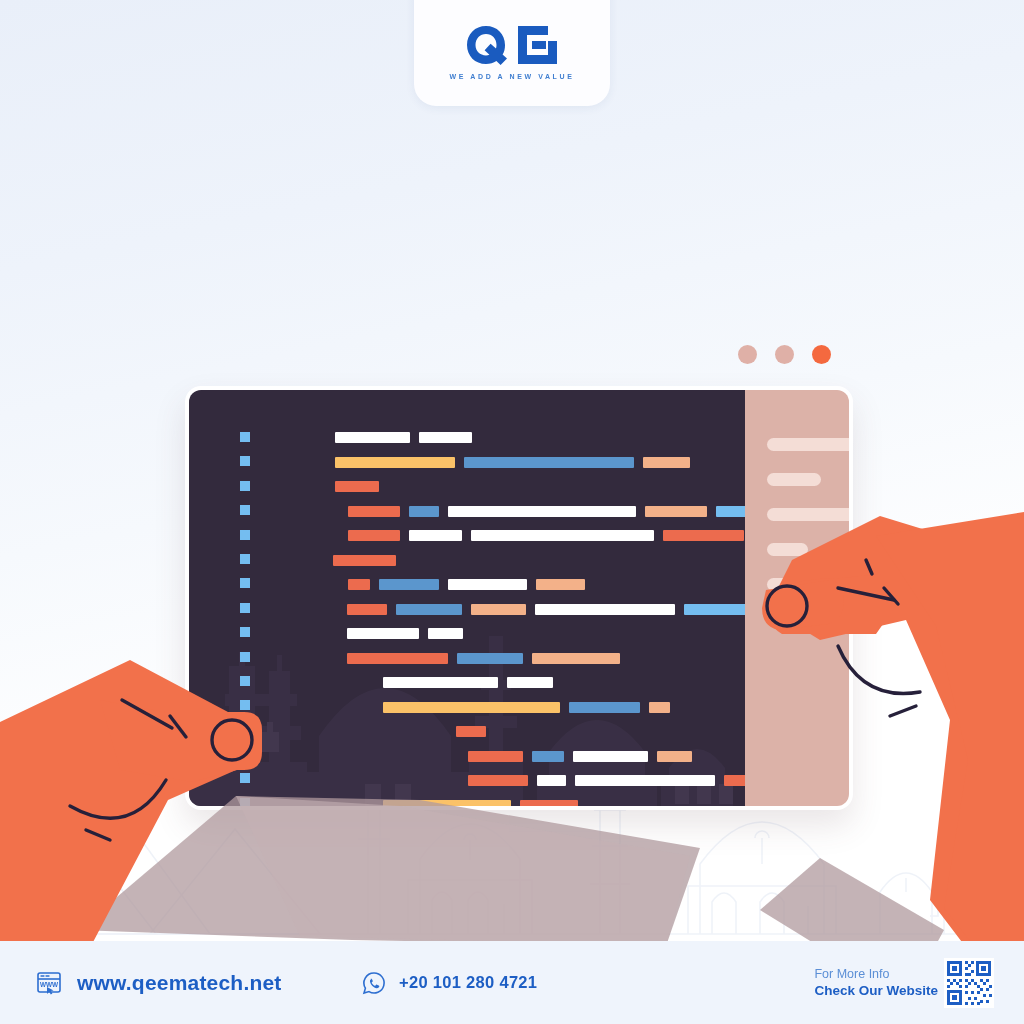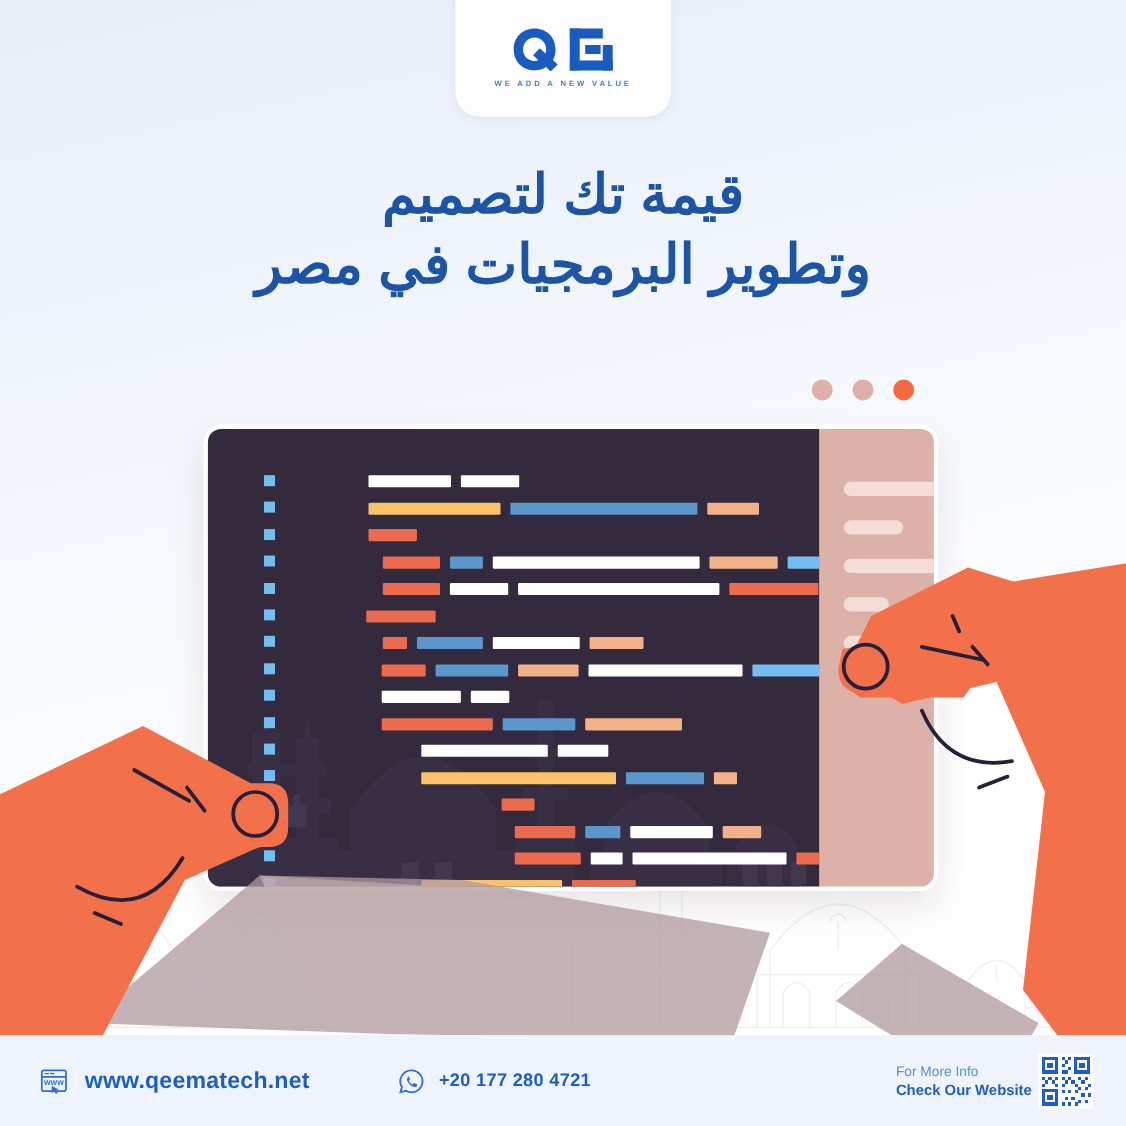--- a/index.html
+++ b/index.html
@@ -263,24 +263,20 @@
         <path d="M52 1 L52 10 L82 10 L82 1 Z"></path>
         <path d="M52 1 L61 1 L61 39 L52 39 Z"></path>
         <path d="M52 30 L91 30 L91 39 L52 39 Z"></path>
         <path d="M82 16 L91 16 L91 39 L82 39 Z"></path>
         <path d="M66 16 L80 16 L80 24 L66 24 Z"></path>
       </g>
     </svg>
     <div class="logo-tag">WE ADD A NEW VALUE</div>
   </div>
 
-  <div class="headline">
-    <span class="hl-line">قيمة تك لتصميم</span>
-    <span class="hl-line">وتطوير البرمجيات في مصر</span>
-  </div>
 
   <div class="win-dots" id="winDots">
       <i style="background: rgb(223, 176, 167);"></i>
       <i style="background: rgb(223, 176, 167);"></i>
       <i style="background: rgb(244, 105, 63);"></i>
     </div>
 
   <div class="tablet">
 
     <div class="screen">
@@ -473,21 +469,21 @@
         <path d="M11 17 L11 24 L13.2 21.8 L14.8 24.6 L16.4 23.6 L14.8 21 L17.6 20.6 Z" fill="#2d6ed0"></path>
       </svg>
       <span class="f-text">www.qeematech.net</span>
     </div>
 
     <div class="f-item f-phone">
       <svg width="26" height="26" viewBox="0 0 26 26">
         <path d="M13 3 A10 10 0 0 0 4.4 18.2 L3 23 L8 21.6 A10 10 0 1 0 13 3 Z" fill="none" stroke="#2d6ed0" stroke-width="1.6"></path>
         <path d="M9.6 8.6 c.5 -.2 1 -.1 1.3 .5 l.8 1.6 c.2 .4 .1 .7 -.2 1 l-.6 .6 c-.2 .2 -.2 .4 -.1 .6 c.6 1.2 1.6 2.2 2.9 2.8 c.3 .1 .5 .1 .7 -.1 l.6 -.7 c.3 -.3 .6 -.4 1 -.2 l1.7 .8 c.6 .3 .7 .8 .5 1.3 c-.4 1 -1.5 1.6 -2.6 1.4 c-2.9 -.5 -6 -3.5 -6.6 -6.5 c-.2 -1.1 .4 -2.2 1.4 -2.6 Z" fill="#2d6ed0"></path>
       </svg>
-      <span class="f-text">+20 177 280 4721</span>
+      <span class="f-text">+20 101 280 4721</span>
     </div>
 
     <div class="f-qr">
       <div class="qr-labels">
         <div class="qr-l1">For More Info</div>
         <div class="qr-l2">Check Our Website</div>
       </div>
       <svg class="qr-box" viewBox="0 0 50 50" shape-rendering="crispEdges">
         <rect width="50" height="50" fill="#ffffff"></rect>
         <g fill="#1d5ec4">

